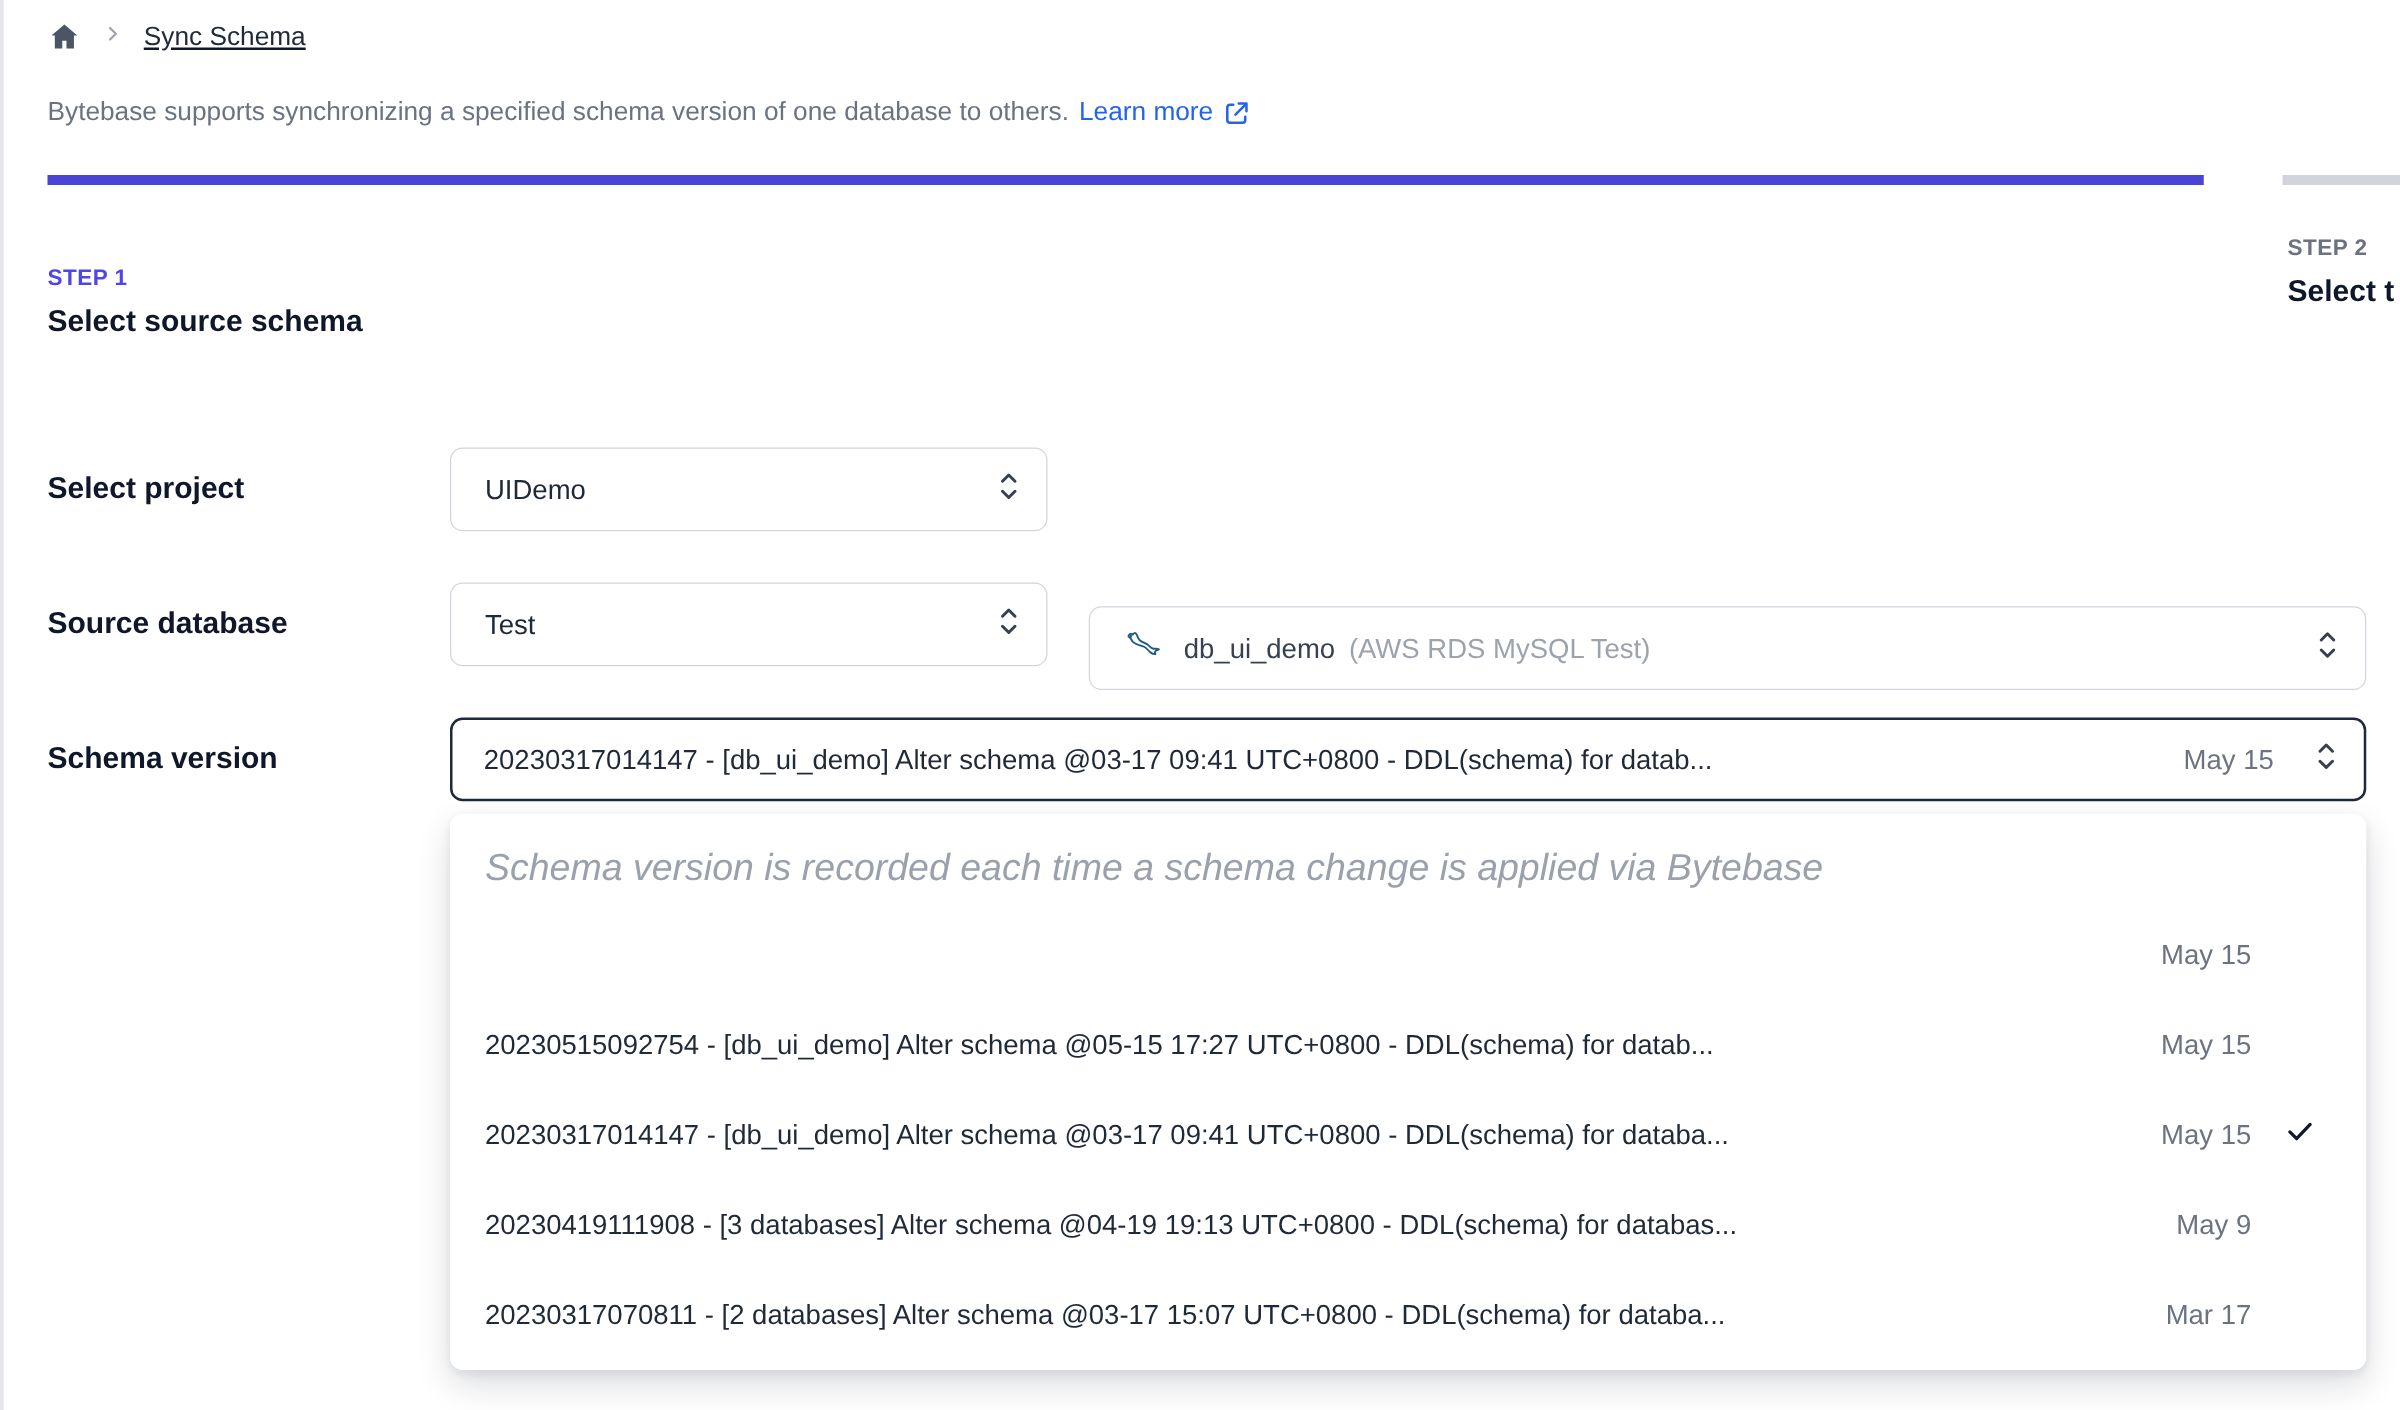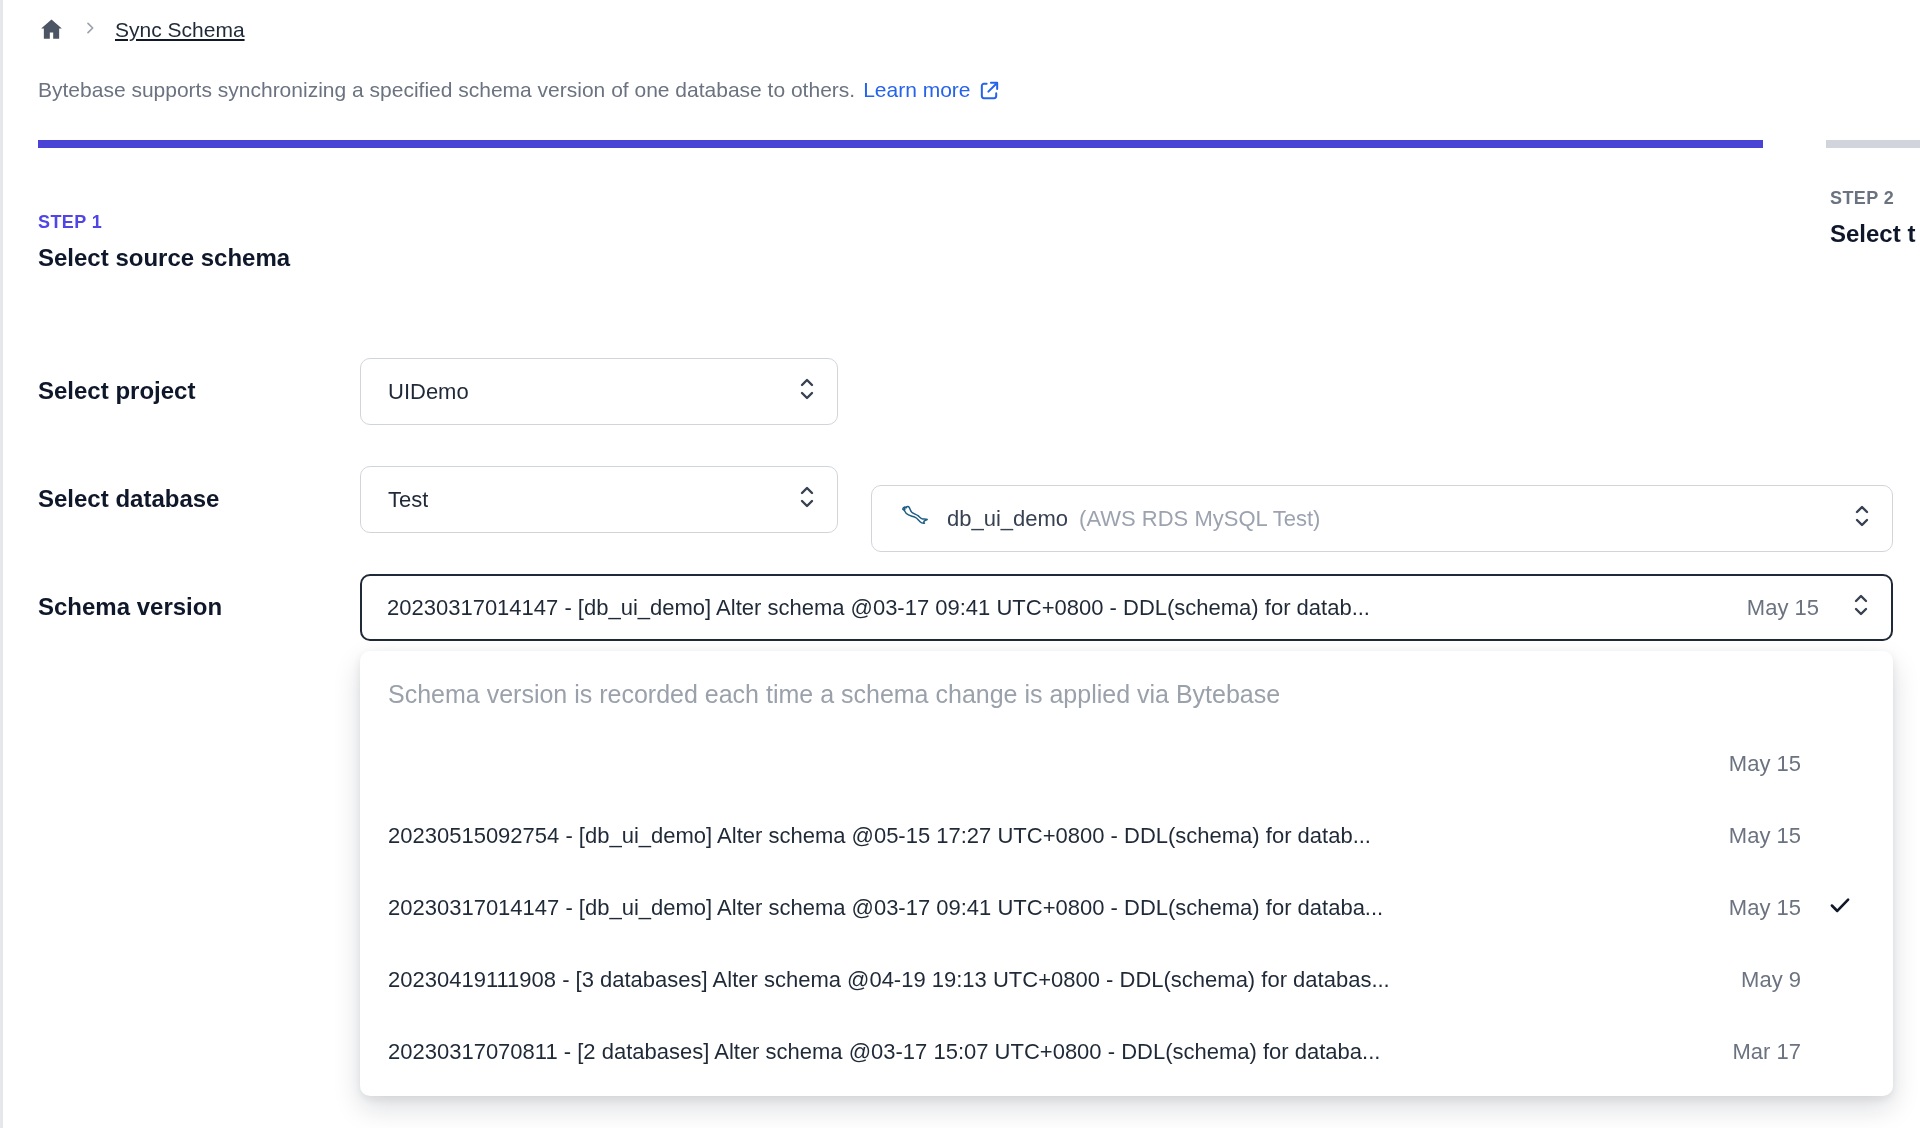--- a/index.html
+++ b/index.html
@@ -66,21 +66,21 @@
   
   .dropdown-panel {
     left:357px; top:651px; width:1533px; height:445px;
     background:#fff;
     border-radius:10px;
     box-shadow:0 12px 28px rgba(15,23,42,.14), 0 3px 8px rgba(15,23,42,.08);
   }
   .dropdown-hint {
     height:77px; display:flex; align-items:center;
     padding:10px 28px 0 28px;
-    font-size:25px; color:#9aa1ab; white-space:nowrap; overflow:hidden;
+    font-size:30px; color:#9aa1ab; white-space:nowrap; overflow:hidden;font-style:italic;
   }
   .dropdown-option {
     height:72px; display:flex; align-items:center;
     padding:0 92px 0 28px;
     position:relative;
     font-size:22px; color:#1f2937;
     cursor:pointer;
   }
   .opt-text { white-space:nowrap; overflow:hidden; }
   .opt-date { margin-left:auto; color:#6b7280; white-space:nowrap; padding-left:20px; }
@@ -132,21 +132,21 @@
 <div class="select-box" style="left:357px; top:358px; width:478px;">
   <span class="value-text">UIDemo</span>
   <span class="updown">
     <svg width="24" height="30" viewBox="0 0 24 30" fill="none" stroke="#374151" stroke-width="2.4" stroke-linecap="round" stroke-linejoin="round">
       <path d="M7 11l5-5 5 5"></path>
         <path d="M7 19l5 5 5-5"></path>
     </svg>
   </span>
 </div>
 
-<div class="abs form-label" style="top:485px;">Select database</div>
+<div class="abs form-label" style="top:485px;">Source database</div>
 <div class="select-box" style="left:357px; top:466px; width:478px;">
   <span class="value-text">Test</span>
   <span class="updown">
     <svg width="24" height="30" viewBox="0 0 24 30" fill="none" stroke="#374151" stroke-width="2.4" stroke-linecap="round" stroke-linejoin="round">
       <path d="M7 11l5-5 5 5"></path>
         <path d="M7 19l5 5 5-5"></path>
     </svg>
   </span>
 </div>
 <div class="select-box" style="left:868px; top:485px; width:1022px;align-items:center;">

